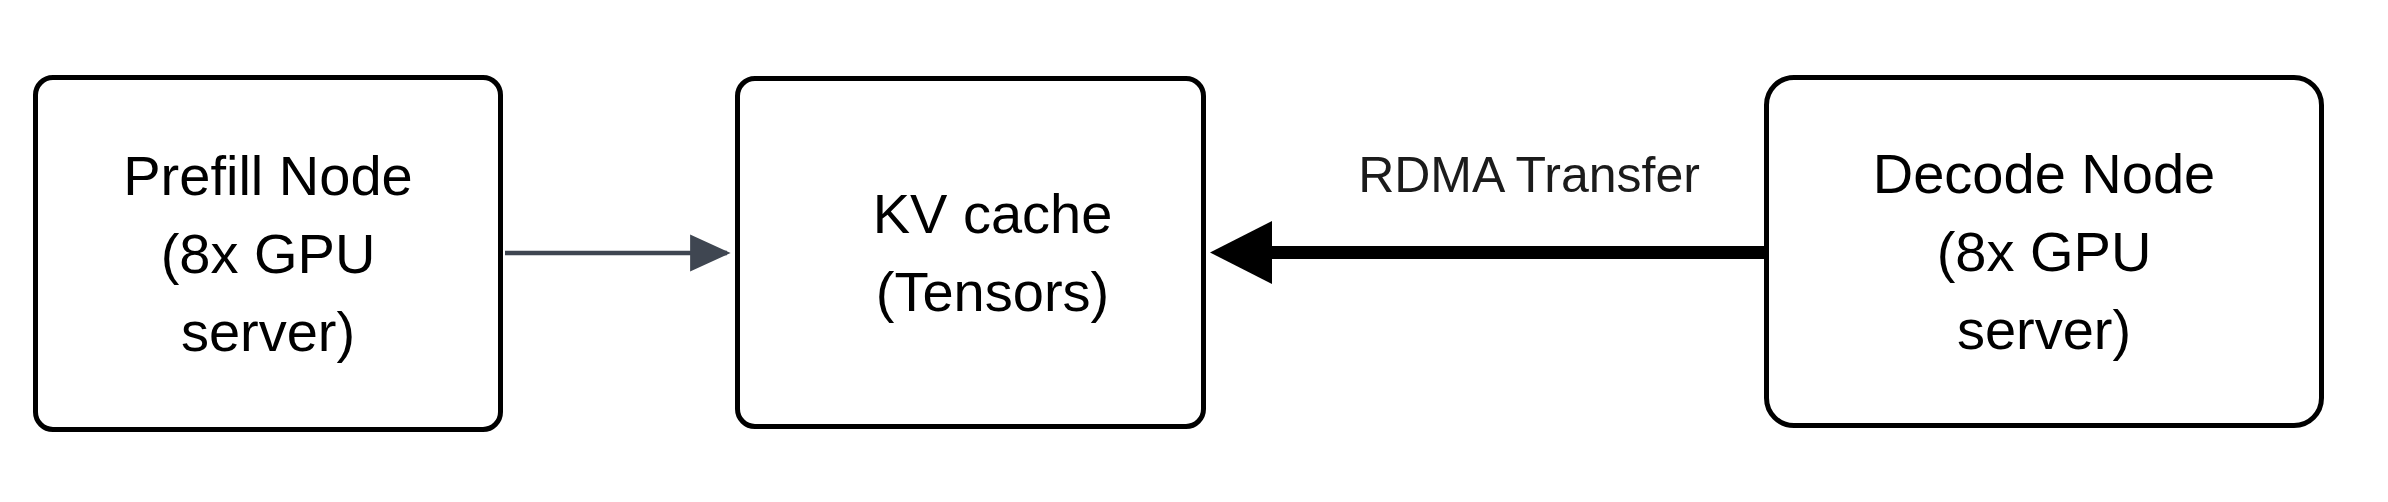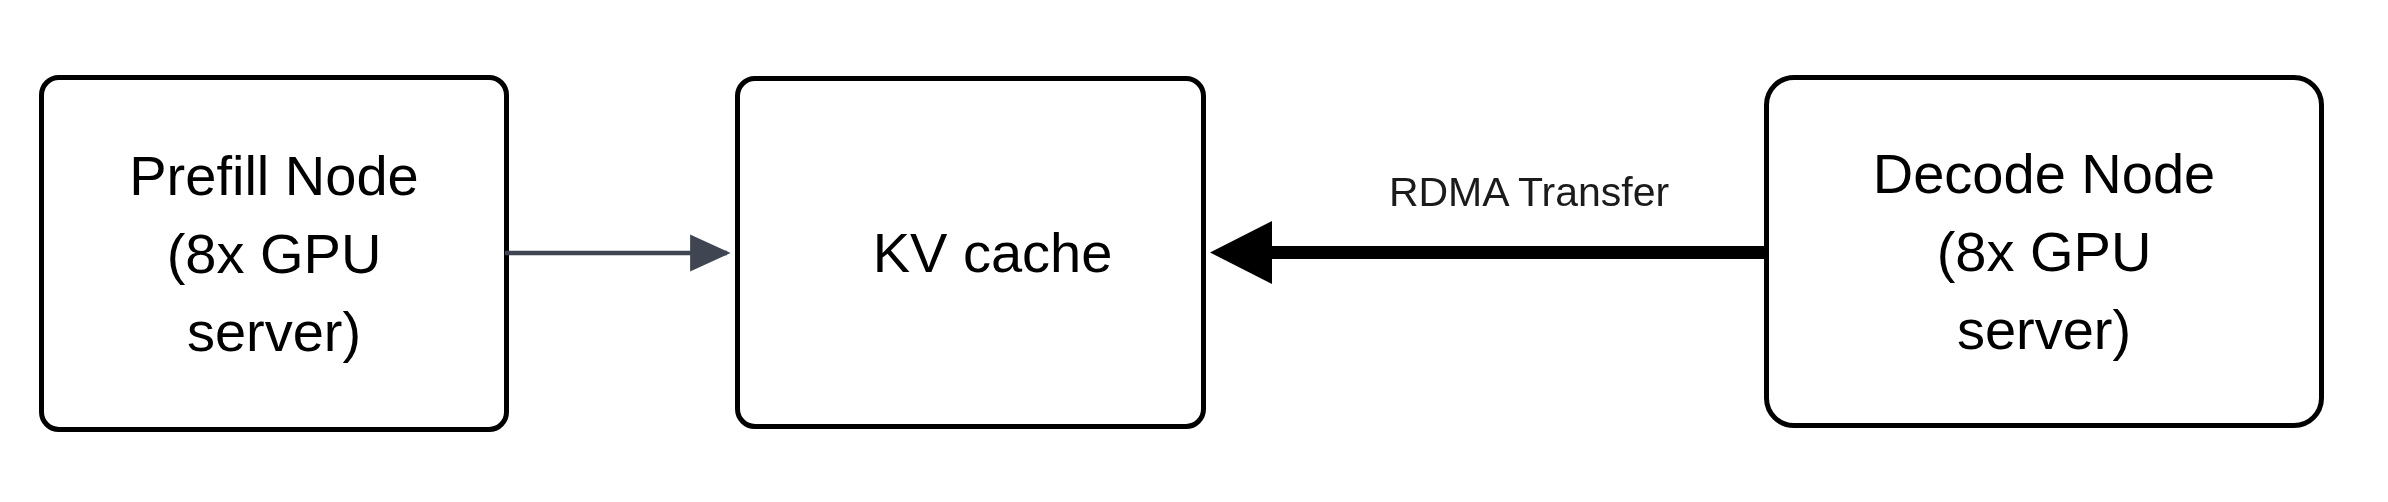--- a/index.html
+++ b/index.html
@@ -33,21 +33,21 @@
   }
   .node-line {
     display: block;
     font-size: 56px;
     line-height: 78px;
     color: #000000;
     letter-spacing: 0px;
     white-space: nowrap;
   }
 
-  #box-prefill { left: 39px;   top: 75px; width: 470px; height: 357px; }
+  #box-prefill { left: 33px;   top: 75px; width: 470px; height: 357px; }
   #box-kvcache { left: 735px;  top: 76px; width: 471px; height: 353px; padding-left: 44px; }
   #box-decode  { left: 1764px; top: 75px; width: 560px; height: 353px; border-radius: 30px; }
 
   
   #arrow-thin {
     position: absolute;
     left: 500px;
     top: 222px;
     width: 240px;
     height: 62px;
@@ -59,24 +59,24 @@
     left: 1200px;
     top: 200px;
     width: 660px;
     height: 108px;
   }
 
   
   #rdma-label {
     position: absolute;
     left: 1206px;
-    top: 168px;
+    top: 151px;
     width: 646px;
     text-align: center;
-    font-size: 41px;
+    font-size: 50px;
     line-height: 48px;
     color: #1b1b1b;
     white-space: nowrap;
   }
 </style>
 </head>
 <body>
 
 <div id="canvas">
 
@@ -90,20 +90,21 @@
     <defs>
       <marker id="head-thin" markerWidth="9" markerHeight="9" refX="8.2" refY="4.5" orient="auto" markerUnits="strokeWidth">
         <path d="M0,0.4 L9,4.5 L0,8.6 z" fill="#3f4651"></path>
       </marker>
     </defs>
     <line x1="5" y1="31" x2="227" y2="31" stroke="#3f4651" stroke-width="4.5" marker-end="url(#head-thin)"></line>
   </svg>
 
   <div class="node-box" id="box-kvcache">
     <span class="node-line">KV cache</span>
+    <span class="node-line">(Tensors)</span>
   </div>
 
   <div id="rdma-label">RDMA Transfer</div>
 
   <svg id="arrow-rdma" viewBox="0 0 660 108" xmlns="http://www.w3.org/2000/svg">
 
     <rect x="62" y="46" width="536" height="13" fill="#000000"></rect>
 
     <path d="M10,52.5 L72,21 L72,84 z" fill="#000000"></path>
 

